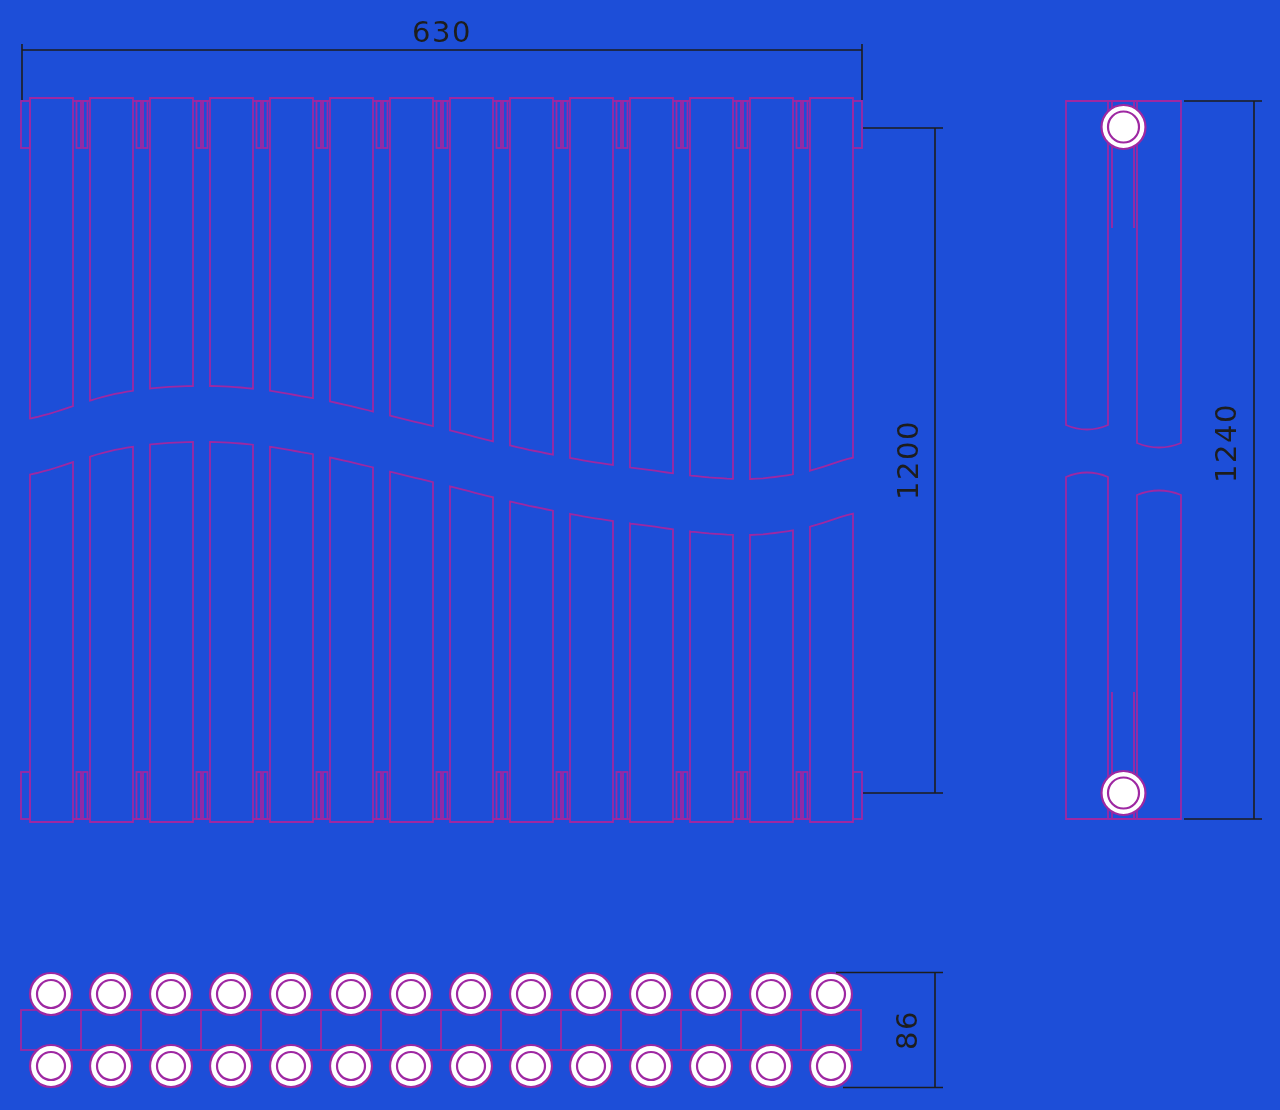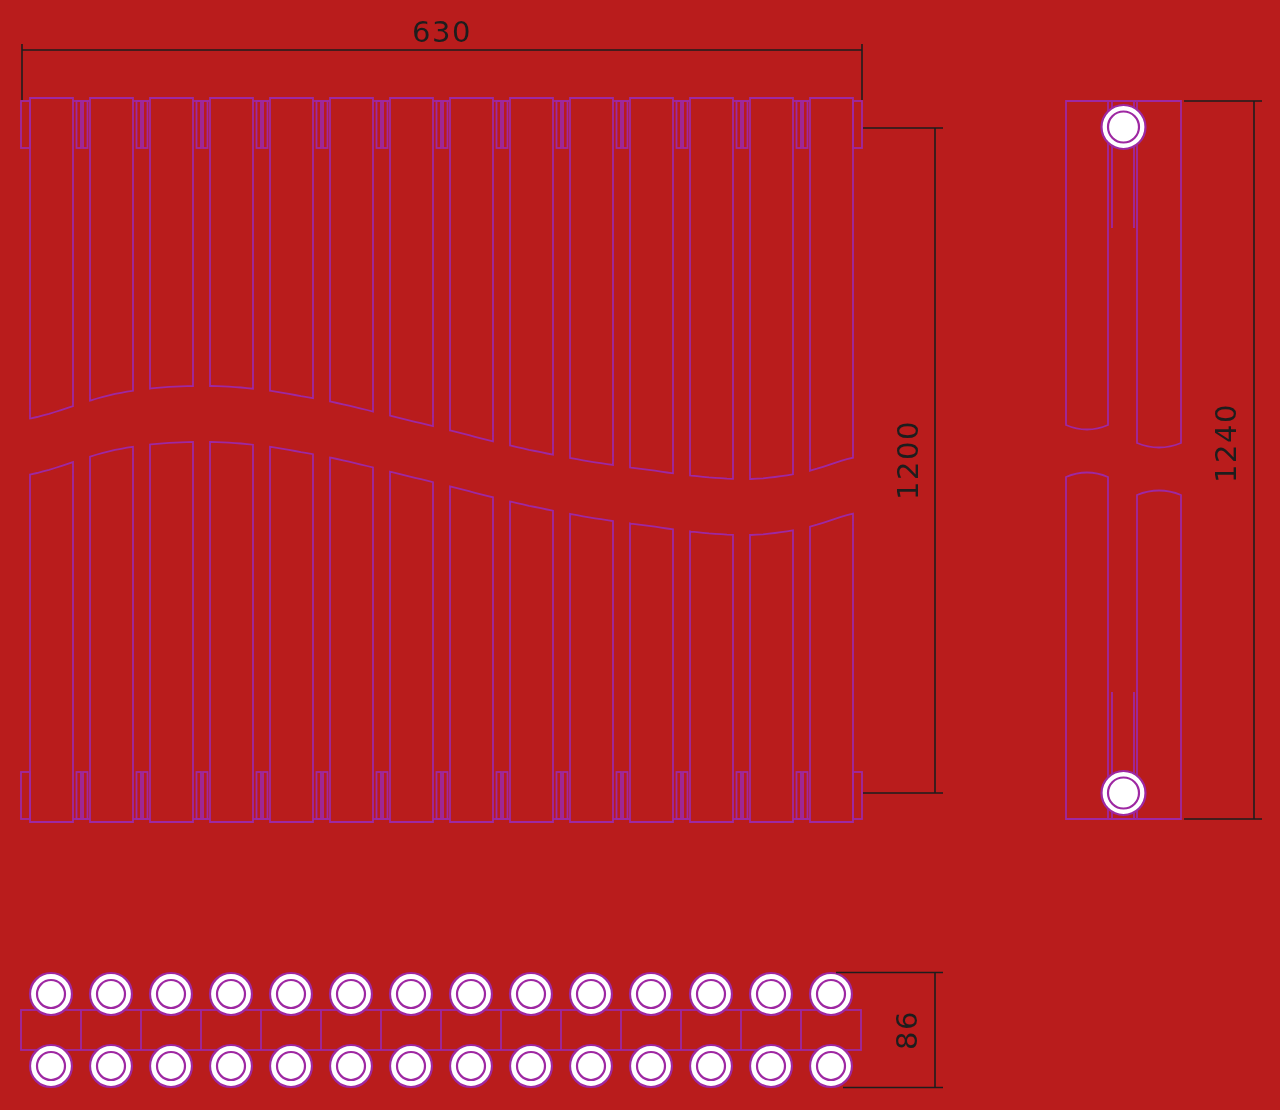--- a/index.html
+++ b/index.html
@@ -1,16 +1,16 @@
 <!DOCTYPE html>
 <html><head>
 <meta charset="utf-8">
 <style>
   html,body{margin:0;padding:0;background:#ffffff;}
-  .canvas{position:relative;width:1280px;height:1110px;background:#b91c1c;overflow:hidden;}
+  .canvas{position:relative;width:1280px;height:1110px;background:#1d4ed8;overflow:hidden;}
   svg{display:block;}
   .dim-text{
     font-family:"DejaVu Sans", sans-serif;
     font-size:29px;
     letter-spacing:1.5px;
     fill:#1d1d1d;
   }
 </style>
 </head>
 <body>

